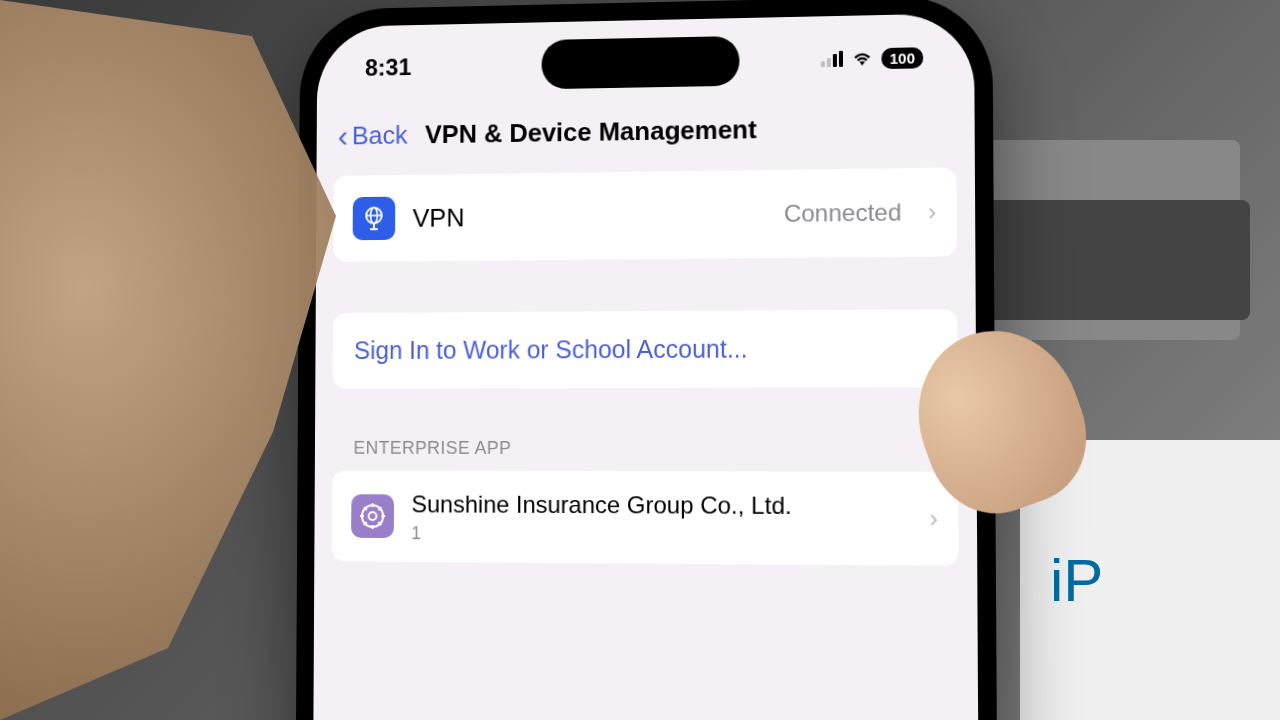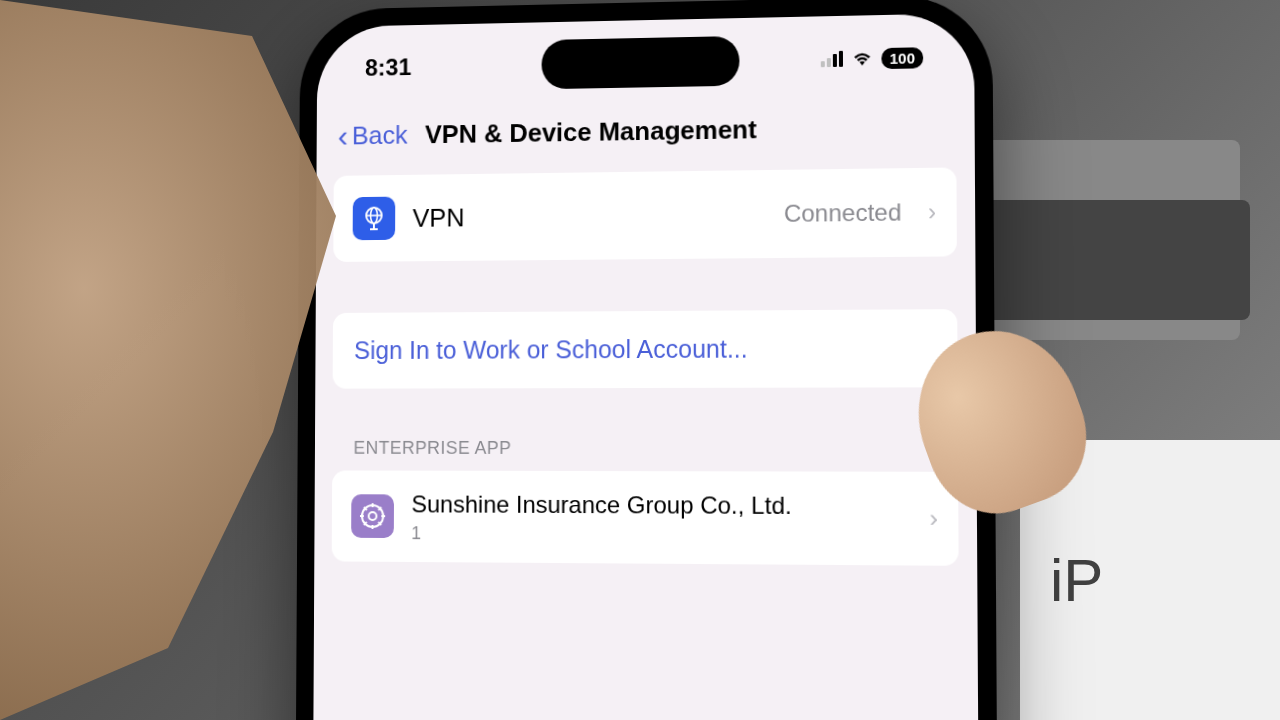--- a/index.html
+++ b/index.html
@@ -40,21 +40,21 @@
       bottom: 0;
       width: 260px;
       height: 280px;
       background: #f0f0f0;
       z-index: 0;
       display: flex;
       align-items: center;
       justify-content: flex-start;
       padding-left: 30px;
       font-size: 60px;
-      color: #404040;
+      color: #0369a1;
       font-weight: 300;
     }
     .phone-frame {
       width: 700px;
       height: 1000px;
       background: #000;
       border-radius: 90px;
       padding: 18px;
       position: relative;
       z-index: 2;

